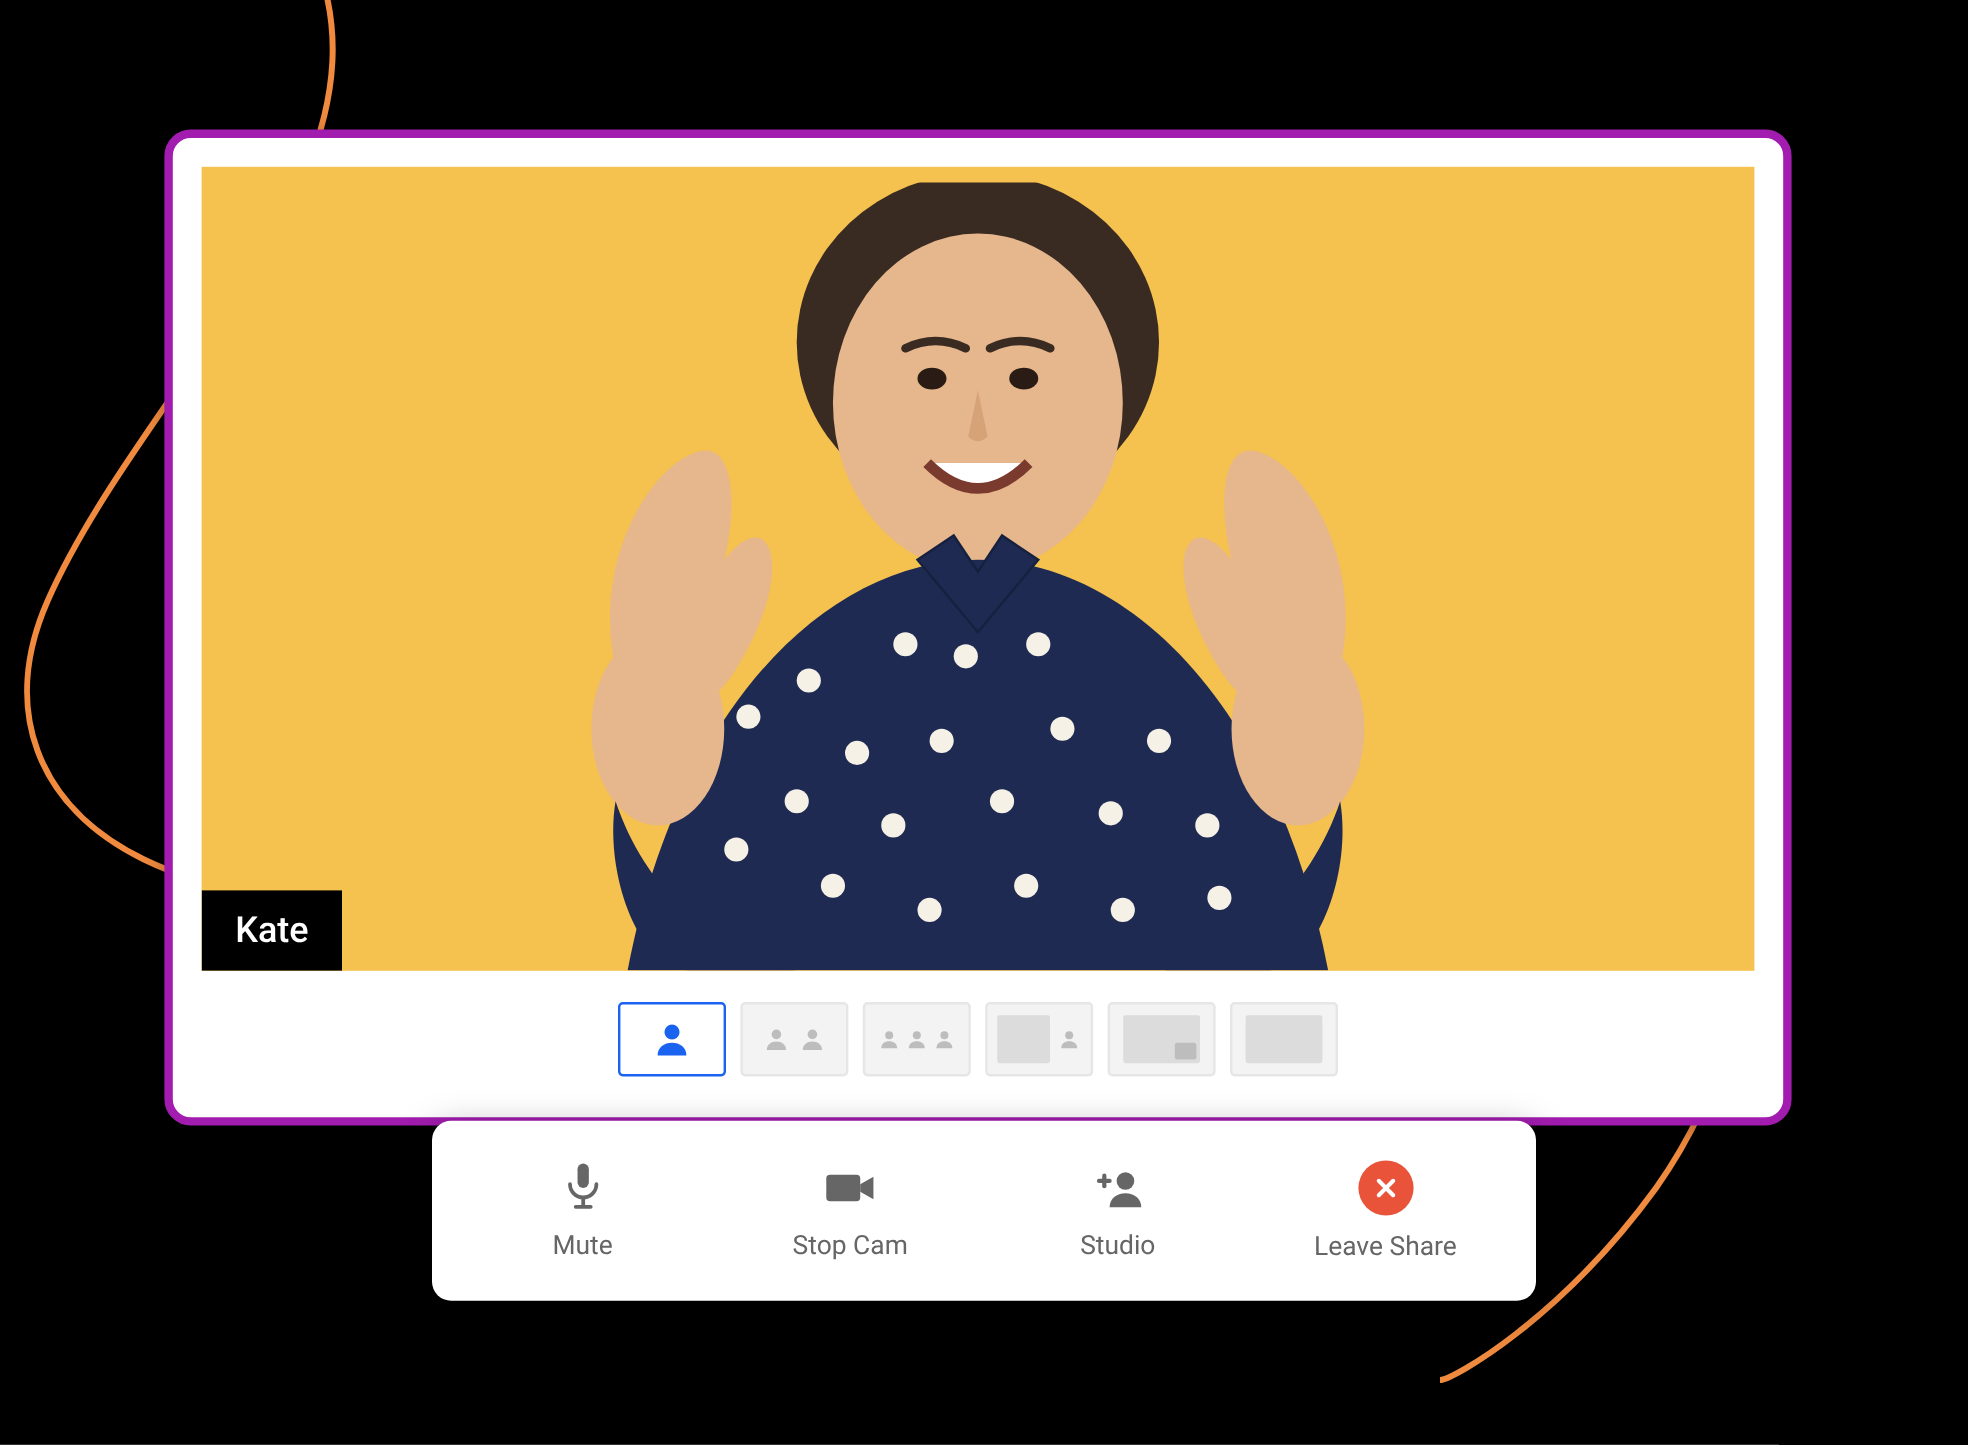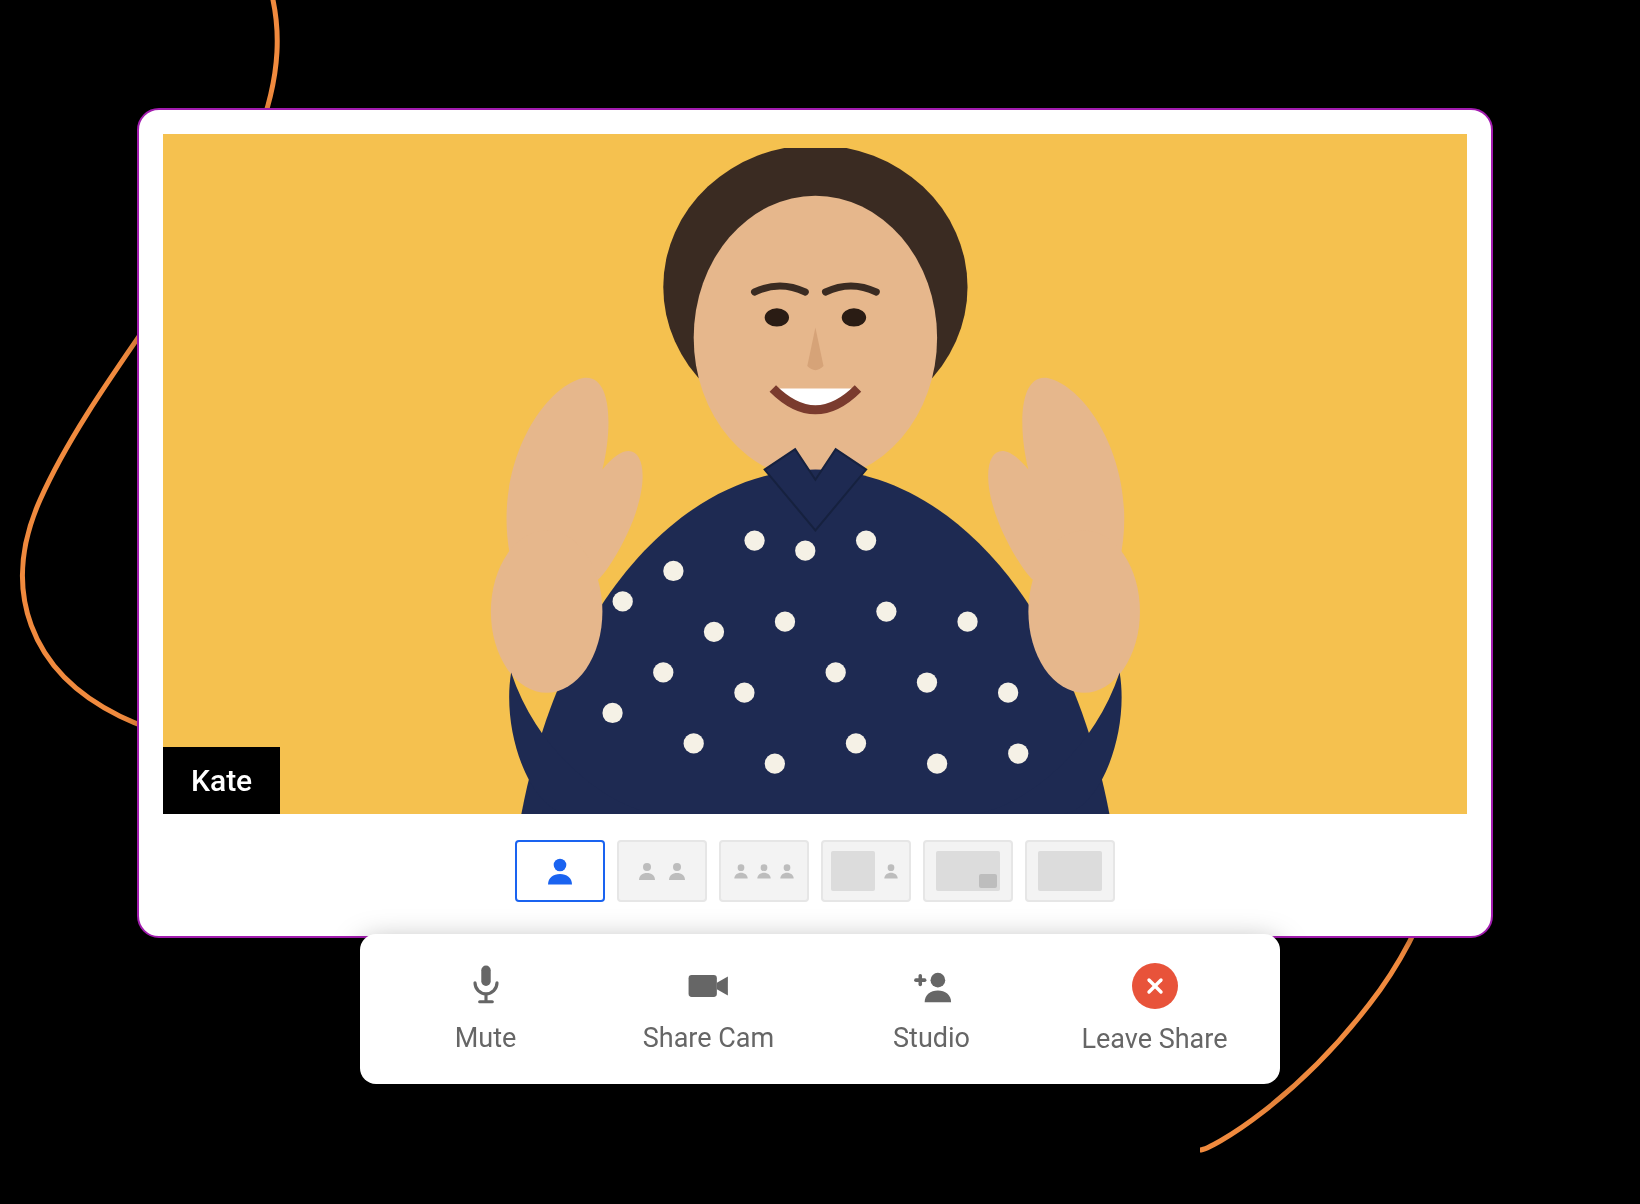--- a/index.html
+++ b/index.html
@@ -12,21 +12,21 @@
       overflow: hidden;
     }
     .swirl { position: absolute; top: 0; left: 0; pointer-events: none; }
     .studio-window {
       position: absolute;
       left: 137px;
       top: 108px;
       width: 1356px;
       height: 830px;
       background: #fff;
-      border: 2px solid #a21caf;
+      border: 7px solid #a21caf;
       border-radius: 22px;
       box-shadow: 0 4px 18px rgba(0,0,0,.25);
       padding: 24px;
       display: flex;
       flex-direction: column;
     }
     .video-feed {
       position: relative;
       flex: 1;
       background: #f5c14f;
@@ -100,21 +100,21 @@
       display: flex;
       flex-direction: column;
       align-items: center;
       justify-content: center;
       gap: 14px;
       cursor: pointer;
       color: #666;
       min-width: 0;
     }
     .ctrl .label {
-      font-size: 27px;
+      font-size: 22px;
       color: #666;
       white-space: nowrap;
     }
     .ctrl .ico {
       width: 44px;
       height: 44px;
       display: flex;
       align-items: center;
       justify-content: center;
     }
@@ -275,21 +275,21 @@
     <span class="label">Mute</span>
   </div>
 
   <div class="ctrl">
     <div class="ico">
       <svg width="46" height="34" viewBox="0 0 28 20" fill="#666">
         <rect x="1" y="3" width="18" height="14" rx="2"></rect>
         <path d="M19 8 L26 4 V16 L19 12 Z"></path>
       </svg>
     </div>
-    <span class="label">Share Cam</span>
+    <span class="label">Stop Cam</span>
   </div>
 
 
 
   <div class="ctrl">
     <div class="ico">
       <svg width="46" height="38" viewBox="0 0 30 24" fill="#666">
         <circle cx="19" cy="8" r="5"></circle>
         <path d="M10 23c0-5 4-8 9-8s9 3 9 8z"></path>
         <line x1="4" y1="8" x2="10" y2="8" stroke="#666" stroke-width="2.4" stroke-linecap="round"></line>

